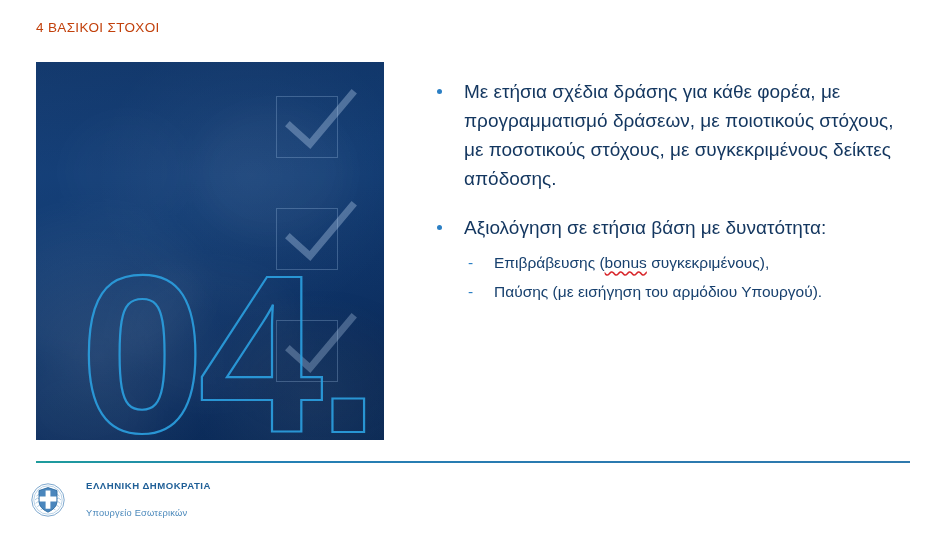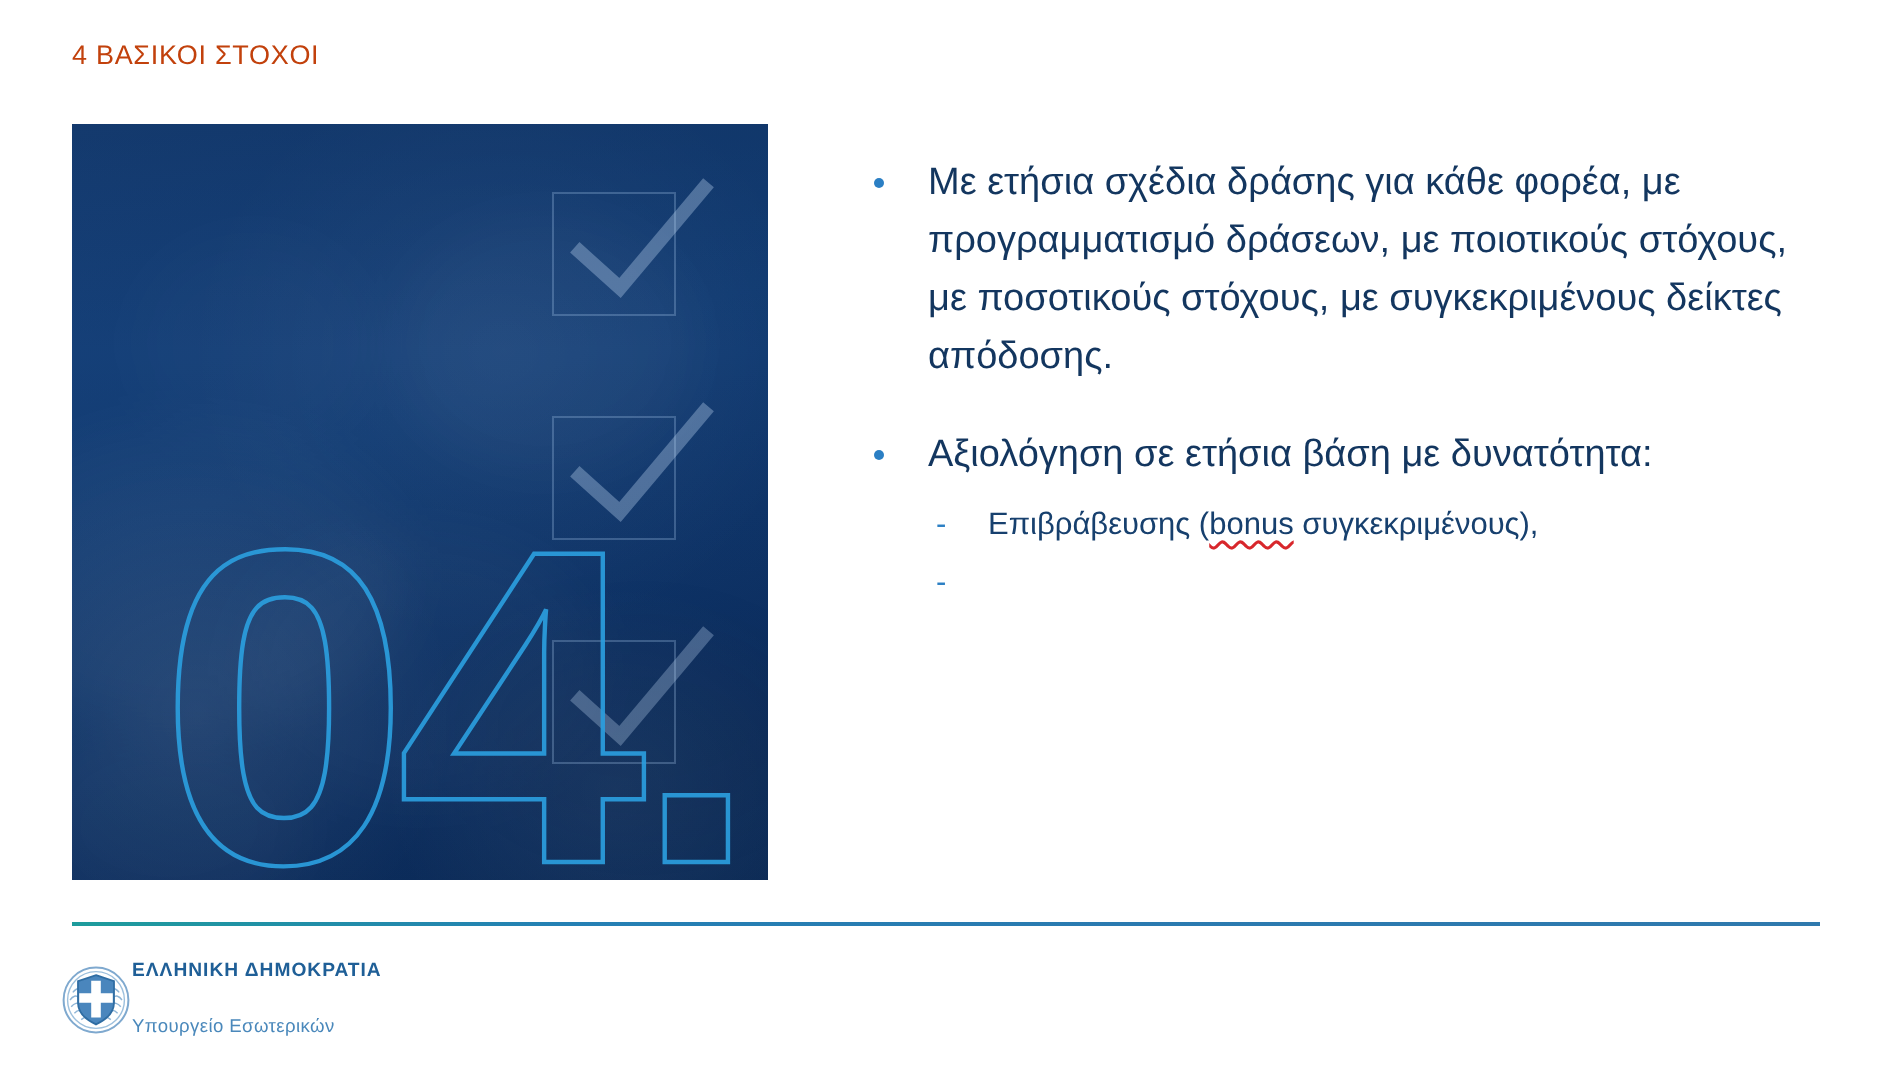--- a/index.html
+++ b/index.html
@@ -199,21 +199,21 @@
     width: 874px;
     height: 1.6px;
     background: linear-gradient(to right, #1e9c9c 0%, #2480b4 28%, #2a7ab0 60%, #2f79ad 100%);
   }
   .footer {
     position: absolute;
     left: 30px;
     top: 480px;
     display: flex;
     align-items: center;
-    gap: 0;
+    gap: 20px;
   }
   .emblem {
     width: 36px;
     height: 36px;
     flex: 0 0 36px;
   }
   .emblem svg { display: block; }
   .footer-text {
     line-height: 1.3;
   }
@@ -294,20 +294,21 @@
       <span class="dot"></span>
       <span class="bullet-text">Αξιολόγηση σε ετήσια βάση με δυνατότητα:</span>
 
       <div class="sublist">
         <div class="subitem">
           <span class="dash">-</span>
           <span>Επιβράβευσης (</span><span class="misspelled">bonus</span><span> συγκεκριμένους),</span>
         </div>
         <div class="subitem">
           <span class="dash">-</span>
+          <span>Παύσης (με εισήγηση του αρμόδιου Υπουργού).</span>
         </div>
       </div>
     </div>
   </div>
 
   <div class="footer-rule"></div>
 
   <div class="footer">
     <span class="emblem">
       <svg width="36" height="36" viewBox="0 0 36 36">

